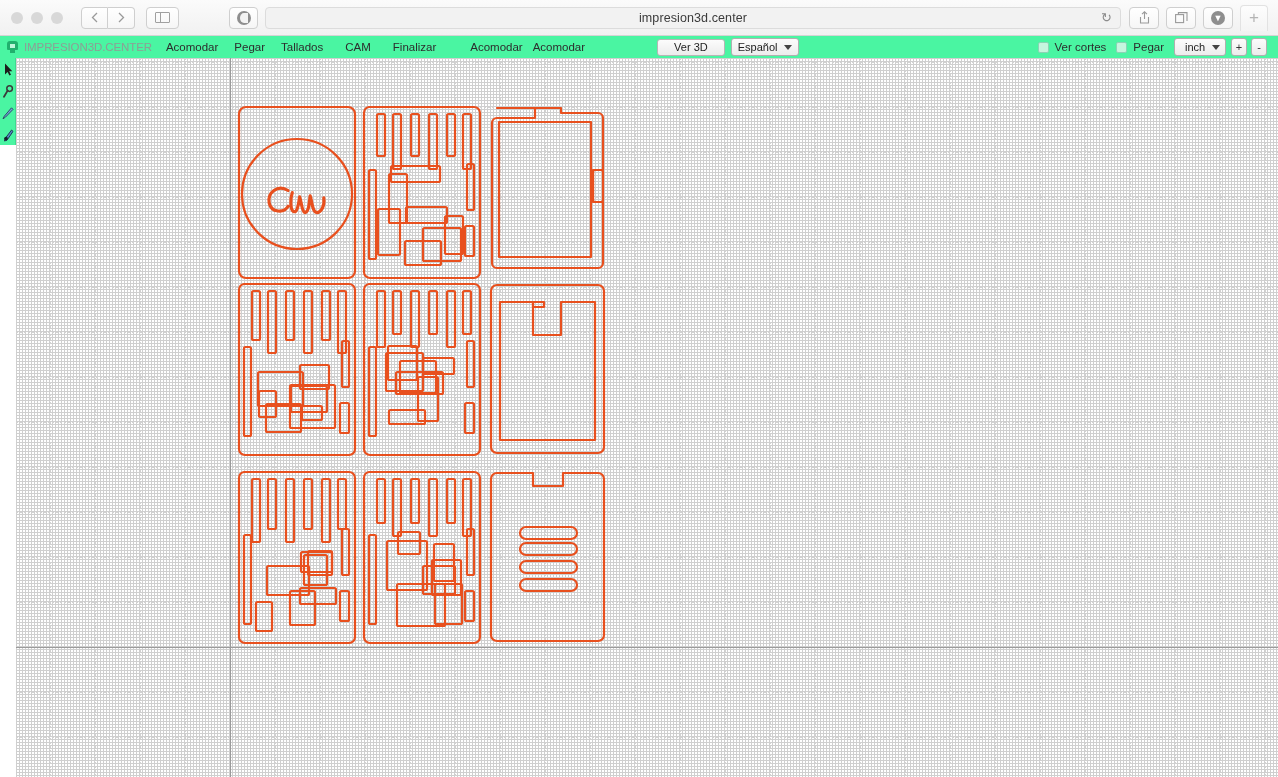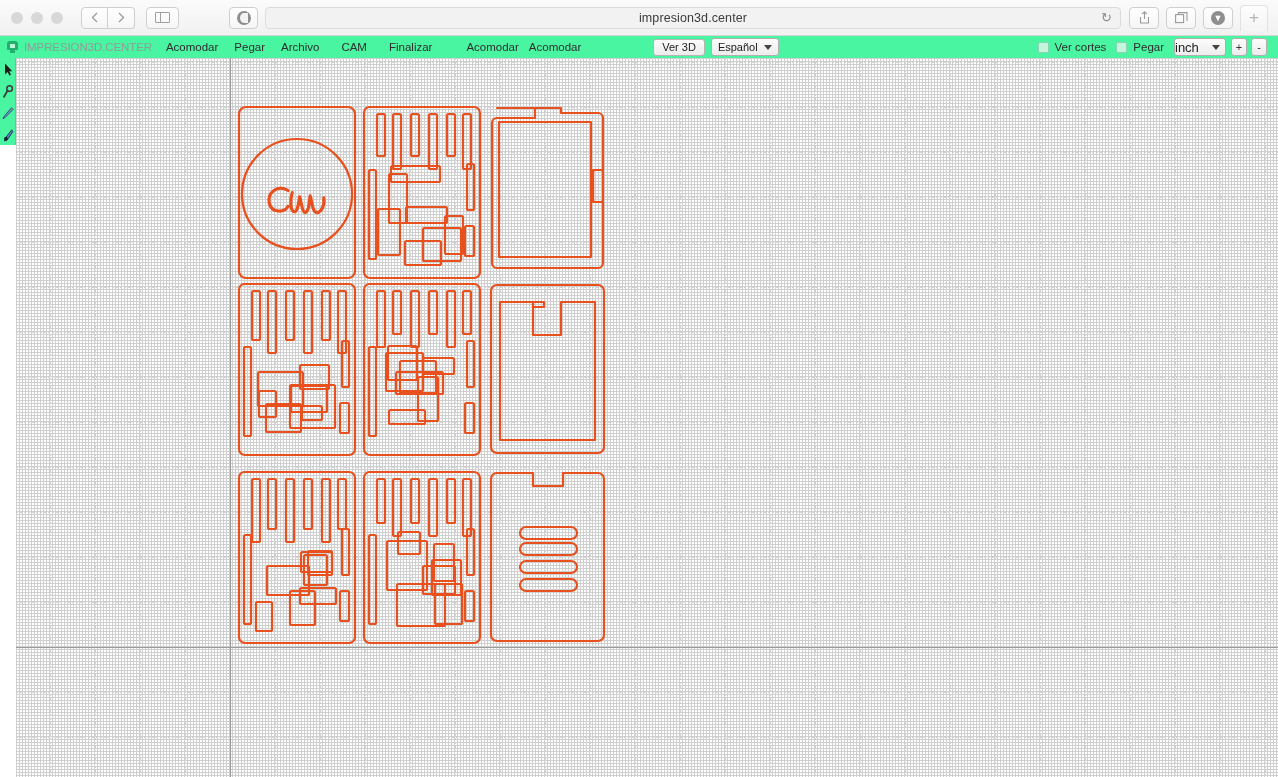--- a/index.html
+++ b/index.html
@@ -69,42 +69,42 @@
     background:#21b06d;border-radius:3px 3px 1px 1px;
   }
   #app-logo-icon .lamp:after{
     content:"";position:absolute;left:3px;top:2.5px;width:5px;height:4px;background:#bdf7da;
   }
   #app-logo-icon .base{position:absolute;left:4px;top:10px;width:5px;height:3px;background:#21b06d;}
   .menu-item{ padding:0 8px; white-space:nowrap; line-height:22px; cursor:default;}
   #menu-brand{ color:#8d9e95; padding-left:0; padding-right:6px; letter-spacing:-.1px;}
 
   #view3d-button{
-    margin-left:64px; height:17px; padding:0 8px;
+    margin-left:64px; height:17px; padding:0 16px;
     background:linear-gradient(#fcfcfc,#ececec);
     border:1px solid #b6b6b6; border-radius:3px;
     font-size:11px; color:#222; display:flex; align-items:center;
   }
   #language-select{
     margin-left:6px; height:18px; width:68px; padding-left:6px;
     background:linear-gradient(#fcfcfc,#ededed);
     border:1px solid #b0b0b0; border-radius:3px;
     font-size:11px; color:#222; display:flex; align-items:center; position:relative;
   }
   #language-select .caret{ position:absolute; right:6px; top:6px; border-left:4px solid transparent; border-right:4px solid transparent; border-top:5px solid #444; }
 
   .menubar-right{ margin-left:auto; display:flex; align-items:center; gap:0; margin-right:7px; }
   .chk-wrap{ display:flex; align-items:center; gap:6px; margin-right:10px;}
   .chk{ width:11px; height:11px; background:#c6f5de; border:1px solid #8ad3b4; border-radius:2px; }
   .chk-label{ font-size:11.5px; color:#2d2d2d; }
   #unit-select{
-    height:18px; width:52px; padding-left:0; margin-right:5px;
+    height:18px; width:52px; padding-left:10px; margin-right:5px;
     background:linear-gradient(#fcfcfc,#ededed);
     border:1px solid #b0b0b0; border-radius:3px;
-    font-size:13px; color:#222; display:flex; align-items:center; position:relative;
+    font-size:11px; color:#222; display:flex; align-items:center; position:relative;
   }
   #unit-select .caret{ position:absolute; right:5px; top:6px; border-left:4px solid transparent; border-right:4px solid transparent; border-top:5px solid #444; }
   .zoom-btn{
     width:16px;height:18px;margin-right:4px;
     background:linear-gradient(#fcfcfc,#ececec);
     border:1px solid #b0b0b0;border-radius:3px;
     font-size:11px;color:#333;display:flex;align-items:center;justify-content:center;
   }
 
   
@@ -198,21 +198,21 @@
 
 <div id="app-menubar">
   <span id="app-logo-icon">
     <span class="lamp"></span>
       <span class="base"></span>
   </span>
   <span class="menu-item" id="menu-brand">IMPRESION3D.CENTER</span>
 
   <span class="menu-item">Acomodar</span>
   <span class="menu-item">Pegar</span>
-  <span class="menu-item">Archivo</span>
+  <span class="menu-item">Tallados</span>
   <span class="menu-item" style="padding-left:14px">CAM</span>
   <span class="menu-item" style="padding-left:14px">Finalizar</span>
   <span class="menu-item" style="padding-left:26px">Acomodar</span>
   <span class="menu-item" style="padding-left:2px">Acomodar</span>
 
   <span id="view3d-button">Ver 3D</span>
 
   <span id="language-select">
     <span>Español</span>
     <span class="caret"></span>

